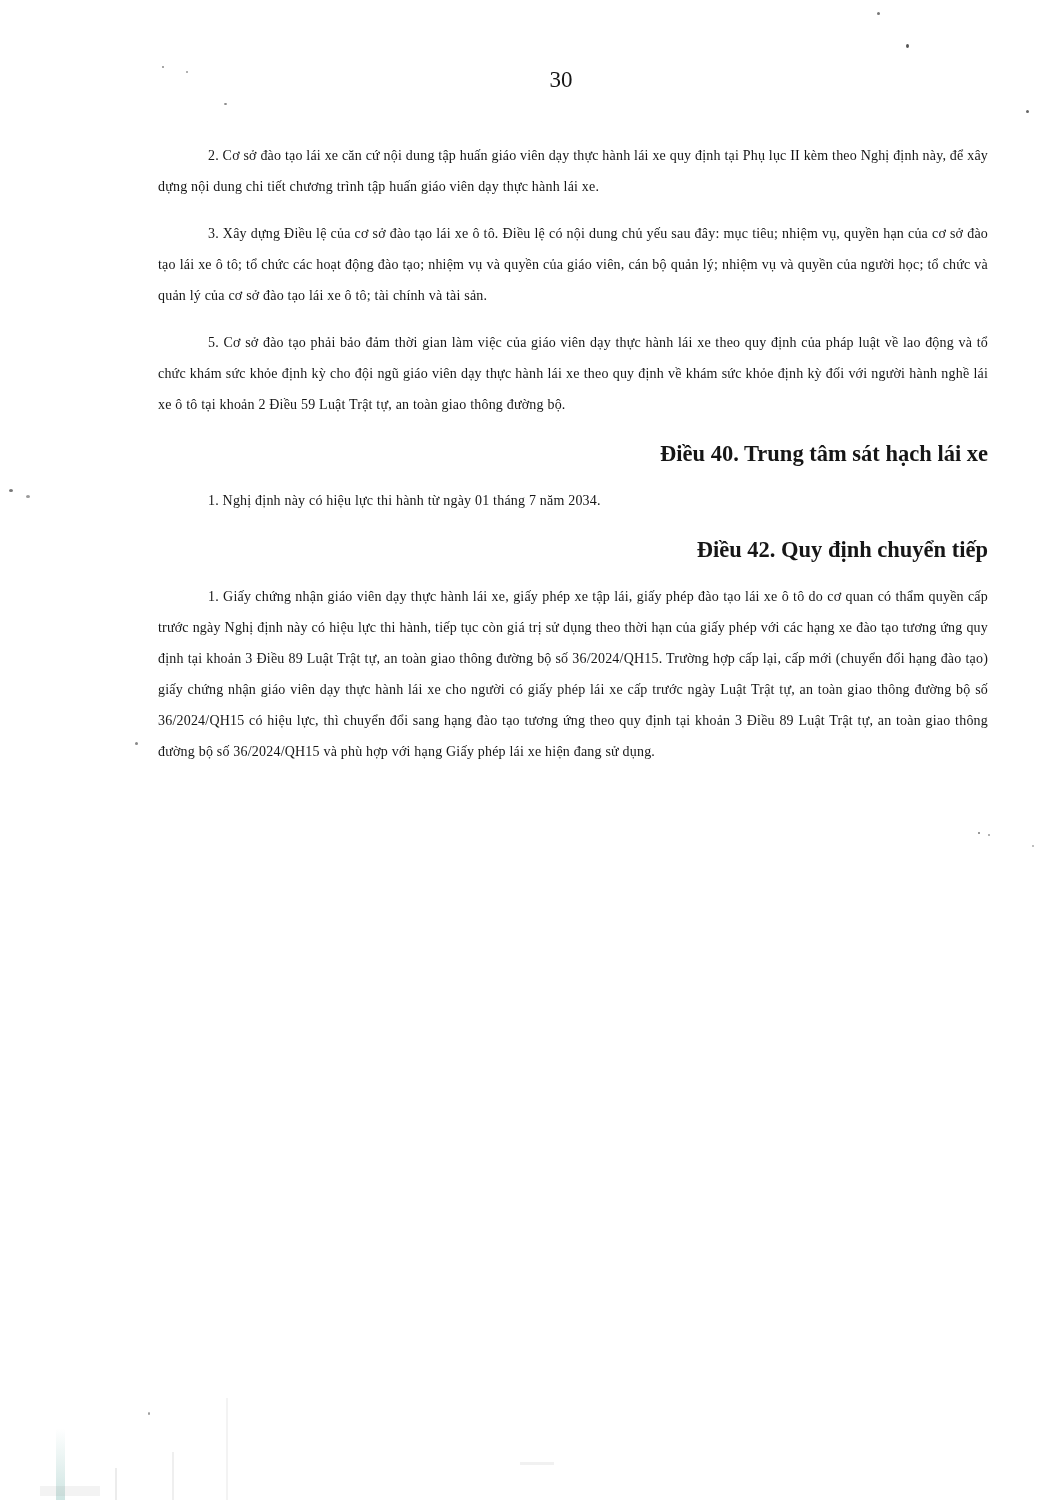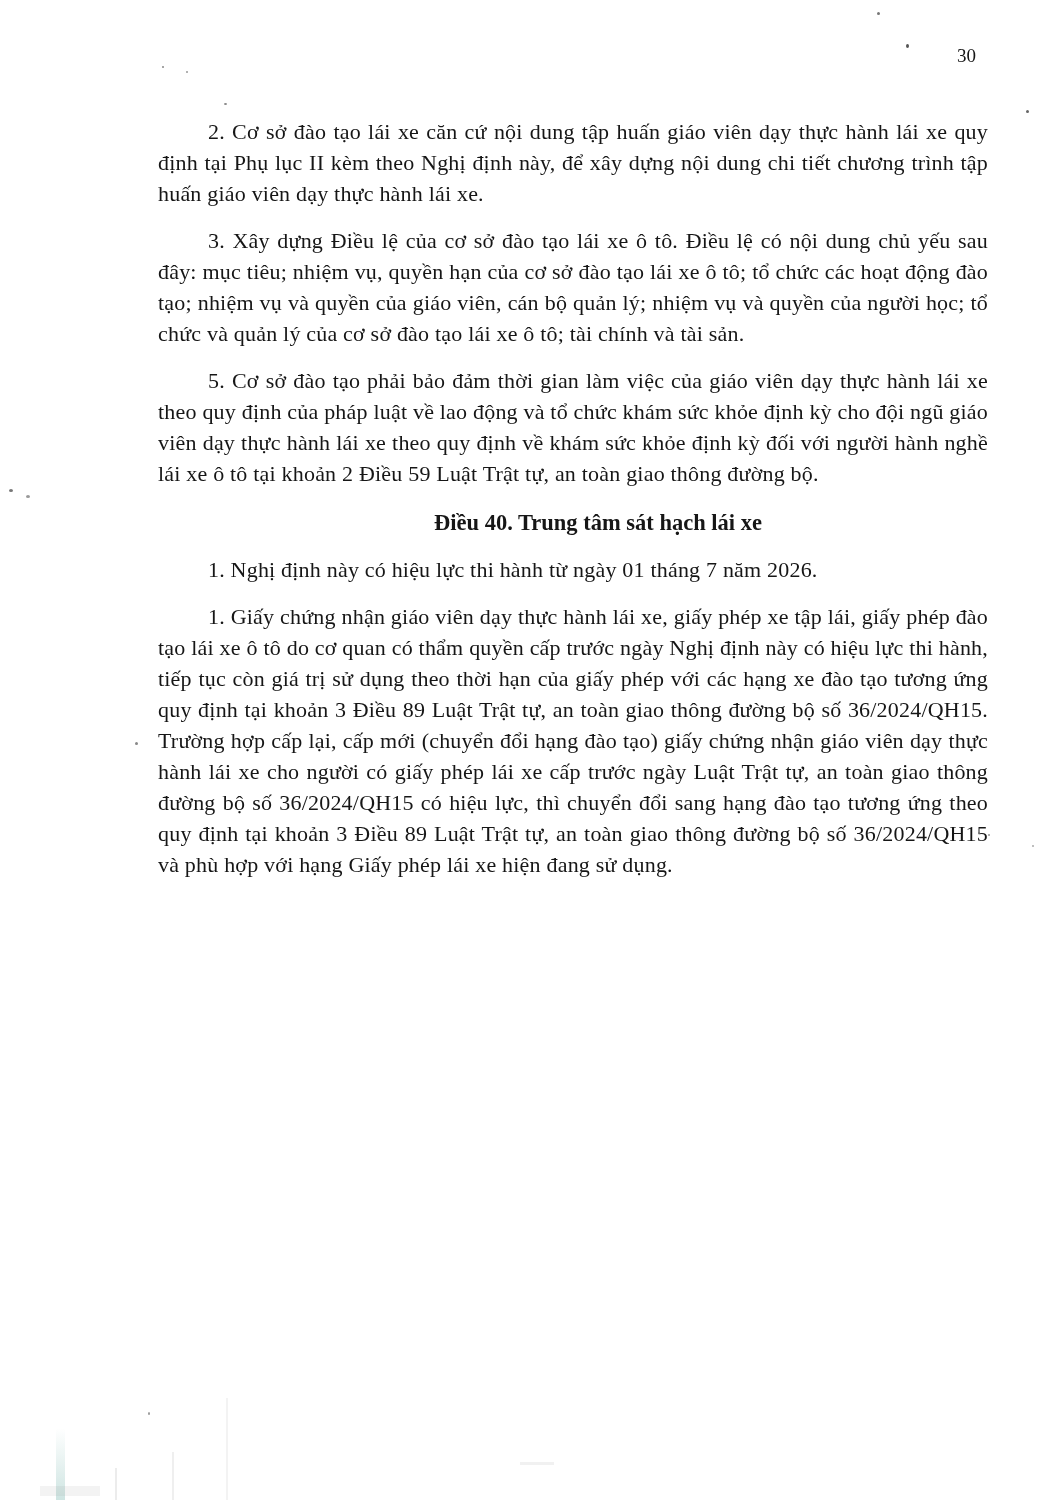--- a/index.html
+++ b/index.html
@@ -16,43 +16,43 @@
     font-family: "Liberation Serif", "DejaVu Serif", serif;
     color: #161616;
   }
   .content {
     position: absolute;
     left: 158px;
     top: 0;
     width: 830px;
   }
   .page-number {
-    margin-top: 40px;
+    margin-top: 64px;
     margin-bottom: 45px;
     height: 31px;
     line-height: 31px;
-    text-align: right;
-    font-size: 19px;
+    text-align: center;
+    font-size: 23px;
     transform: translateX(-12px);
   }
   .body-block {
     margin: 16px 0 15px 0;
-    font-size: 22px;
+    font-size: 14px;
     line-height: 31px;
     text-align: justify;
     text-indent: 50px;
     letter-spacing: 0.2px;
   }
   .heading-block {
     margin: 18px 0 15px 0;
     padding-left: 50px;
     font-size: 22.5px;
     line-height: 31px;
     font-weight: bold;
-    text-align: center;
+    text-align: right;
   }
   
   .speck {
     position: absolute;
     border-radius: 50%;
   }
   .streak {
     position: absolute;
   }
 </style>
@@ -63,22 +63,23 @@
 
   <div class="content">
     <div class="page-number">30</div>
 
     <p class="body-block">2. Cơ sở đào tạo lái xe căn cứ nội dung tập huấn giáo viên dạy thực hành lái xe quy định tại Phụ lục II kèm theo Nghị định này, để xây dựng nội dung chi tiết chương trình tập huấn giáo viên dạy thực hành lái xe.</p>
     <p class="body-block">3. Xây dựng Điều lệ của cơ sở đào tạo lái xe ô tô. Điều lệ có nội dung chủ yếu sau đây: mục tiêu; nhiệm vụ, quyền hạn của cơ sở đào tạo lái xe ô tô; tổ chức các hoạt động đào tạo; nhiệm vụ và quyền của giáo viên, cán bộ quản lý; nhiệm vụ và quyền của người học; tổ chức và quản lý của cơ sở đào tạo lái xe ô tô; tài chính và tài sản.</p>
     <p class="body-block">5. Cơ sở đào tạo phải bảo đảm thời gian làm việc của giáo viên dạy thực hành lái xe theo quy định của pháp luật về lao động và tổ chức khám sức khỏe định kỳ cho đội ngũ giáo viên dạy thực hành lái xe theo quy định về khám sức khỏe định kỳ đối với người hành nghề lái xe ô tô tại khoản 2 Điều 59 Luật Trật tự, an toàn giao thông đường bộ.</p>
 
     <p class="heading-block">Điều 40. Trung tâm sát hạch lái xe</p>
 
-    <p class="body-block">1. Nghị định này có hiệu lực thi hành từ ngày 01 tháng 7 năm 2026.</p>
+    <p class="body-block">1. Nghị định này có hiệu lực thi hành từ ngày 01 tháng 7 năm 2034.</p>
 
+    <p class="heading-block">Điều 42. Quy định chuyển tiếp</p>
     <p class="body-block">1. Giấy chứng nhận giáo viên dạy thực hành lái xe, giấy phép xe tập lái, giấy phép đào tạo lái xe ô tô do cơ quan có thẩm quyền cấp trước ngày Nghị định này có hiệu lực thi hành, tiếp tục còn giá trị sử dụng theo thời hạn của giấy phép với các hạng xe đào tạo tương ứng quy định tại khoản 3 Điều 89 Luật Trật tự, an toàn giao thông đường bộ số 36/2024/QH15. Trường hợp cấp lại, cấp mới (chuyển đổi hạng đào tạo) giấy chứng nhận giáo viên dạy thực hành lái xe cho người có giấy phép lái xe cấp trước ngày Luật Trật tự, an toàn giao thông đường bộ số 36/2024/QH15 có hiệu lực, thì chuyển đổi sang hạng đào tạo tương ứng theo quy định tại khoản 3 Điều 89 Luật Trật tự, an toàn giao thông đường bộ số 36/2024/QH15 và phù hợp với hạng Giấy phép lái xe hiện đang sử dụng.</p>
   </div>
 
   <div class="speck" style="left:877px; top:12px;  width:3px; height:3px; background:#777;"></div>
   <div class="speck" style="left:906px; top:44px;  width:3px; height:4px; background:#555;"></div>
   <div class="speck" style="left:1026px;top:110px; width:3px; height:3px; background:#666;"></div>
   <div class="speck" style="left:162px; top:66px;  width:2px; height:2px; background:#888;"></div>
   <div class="speck" style="left:186px; top:71px;  width:2px; height:2px; background:#999;"></div>
   <div class="speck" style="left:224px; top:103px; width:3px; height:2px; background:#888;"></div>
   <div class="speck" style="left:9px;   top:489px; width:4px; height:3px; background:#777;"></div>

